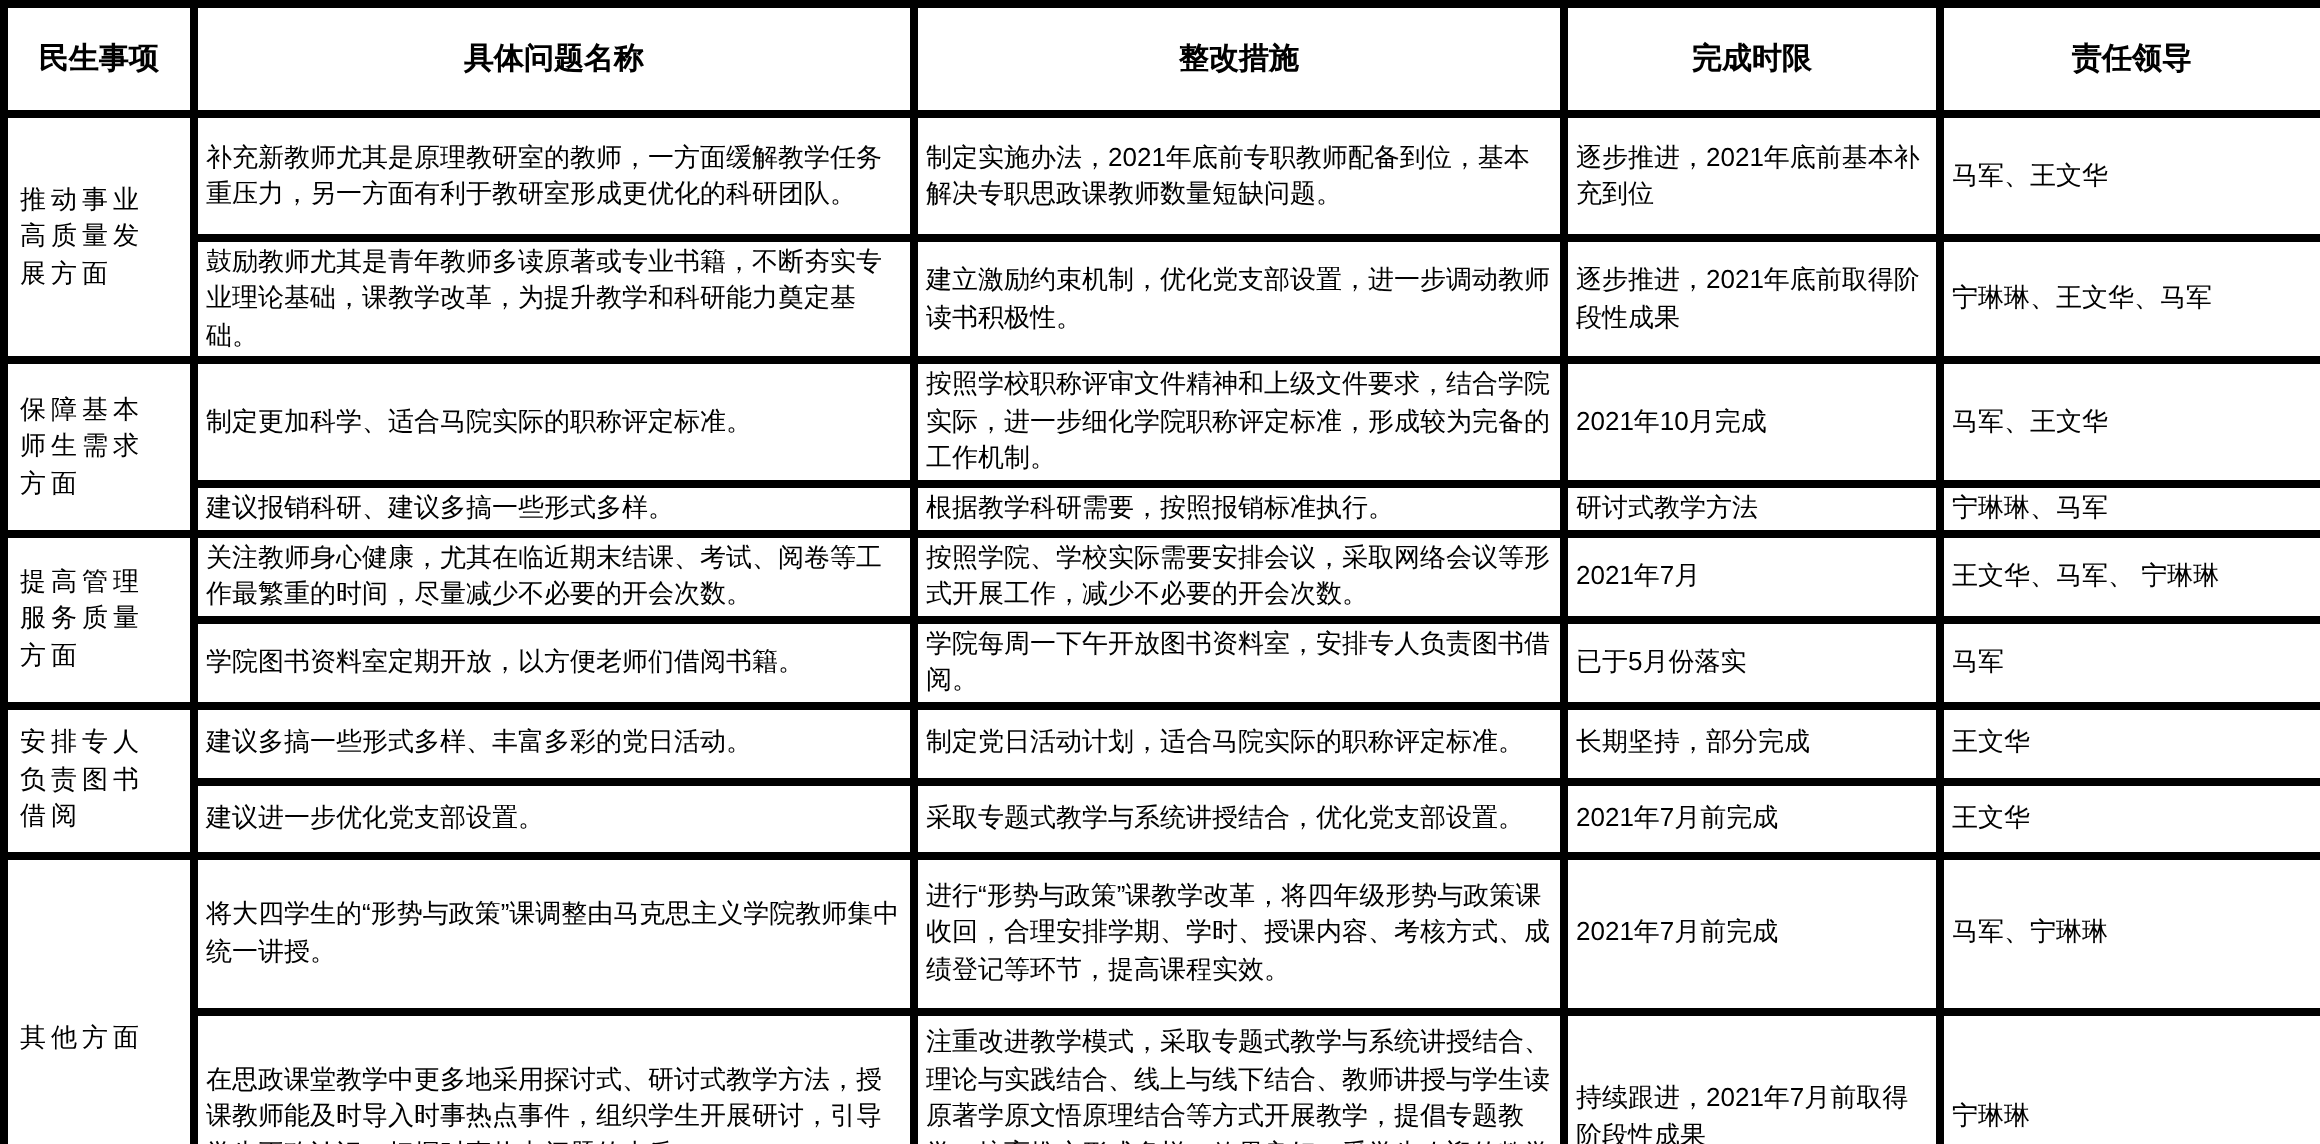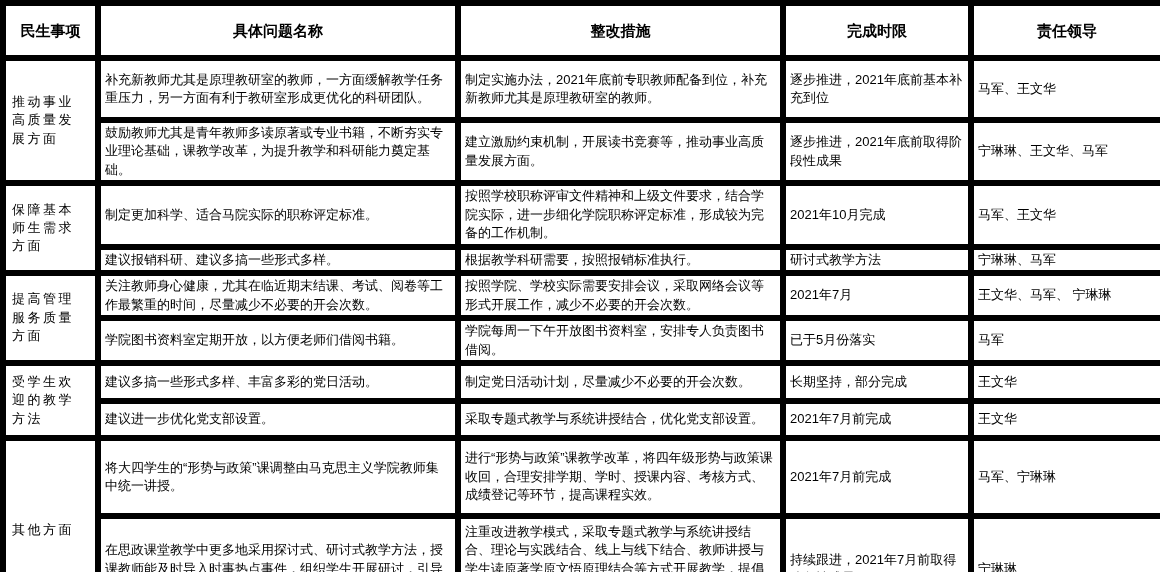--- a/index.html
+++ b/index.html
@@ -5,21 +5,21 @@
   html,body{margin:0;padding:0;background:#fff;}
   body{width:1160px;height:572px;overflow:hidden;}
   table{
     border-collapse:collapse;
     table-layout:fixed;
     width:1160px;
     font-family:"Liberation Sans","DejaVu Sans",sans-serif;
     color:#000;
   }
   th,td{
-    border:6px solid #000000;
+    border:4px solid #000000;
     padding:1px 4px;
     font-size:13px;
     line-height:1.42;
     vertical-align:middle;
     text-align:left;
     overflow:hidden;
     word-break:break-all;
   }
   th{
     font-size:15px;
@@ -60,27 +60,27 @@
       <th>具体问题名称</th>
       <th>整改措施</th>
       <th>完成时限</th>
       <th>责任领导</th>
     </tr>
   </thead>
   <tbody>
     <tr class="h62">
       <td class="cat" rowspan="2">推动事业高质量发展方面</td>
       <td>补充新教师尤其是原理教研室的教师，一方面缓解教学任务重压力，另一方面有利于教研室形成更优化的科研团队。</td>
-      <td>制定实施办法，2021年底前专职教师配备到位，补充新教师尤其是原理教研室的教师。</td>
+      <td>制定实施办法，2021年底前专职教师配备到位，基本解决专职思政课教师数量短缺问题。</td>
       <td>逐步推进，2021年底前基本补充到位</td>
       <td>马军、王文华</td>
     </tr>
     <tr class="h55">
       <td>鼓励教师尤其是青年教师多读原著或专业书籍，不断夯实专业理论基础，课教学改革，为提升教学和科研能力奠定基础。</td>
-      <td>建立激励约束机制，开展读书竞赛等，推动事业高质量发展方面。</td>
+      <td>建立激励约束机制，优化党支部设置，进一步调动教师读书积极性。</td>
       <td>逐步推进，2021年底前取得阶段性成果</td>
       <td>宁琳琳、王文华、马军</td>
     </tr>
 
     <tr class="h50">
       <td class="cat" rowspan="2">保障基本师生需求方面</td>
       <td>制定更加科学、适合马院实际的职称评定标准。</td>
       <td>按照学校职称评审文件精神和上级文件要求，结合学院实际，进一步细化学院职称评定标准，形成较为完备的工作机制。</td>
       <td>2021年10月完成</td>
       <td>马军、王文华</td>
@@ -100,23 +100,23 @@
       <td>王文华、马军、 宁琳琳</td>
     </tr>
     <tr class="h25">
       <td>学院图书资料室定期开放，以方便老师们借阅书籍。</td>
       <td>学院每周一下午开放图书资料室，安排专人负责图书借阅。</td>
       <td>已于5月份落实</td>
       <td>马军</td>
     </tr>
 
     <tr class="h38">
-      <td class="cat" rowspan="2">受学生欢迎的教学方法</td>
+      <td class="cat" rowspan="2">安排专人负责图书借阅</td>
       <td>建议多搞一些形式多样、丰富多彩的党日活动。</td>
-      <td>制定党日活动计划，尽量减少不必要的开会次数。</td>
+      <td>制定党日活动计划，适合马院实际的职称评定标准。</td>
       <td>长期坚持，部分完成</td>
       <td>王文华</td>
     </tr>
     <tr class="h37">
       <td>建议进一步优化党支部设置。</td>
       <td>采取专题式教学与系统讲授结合，优化党支部设置。</td>
       <td>2021年7月前完成</td>
       <td>王文华</td>
     </tr>
 

